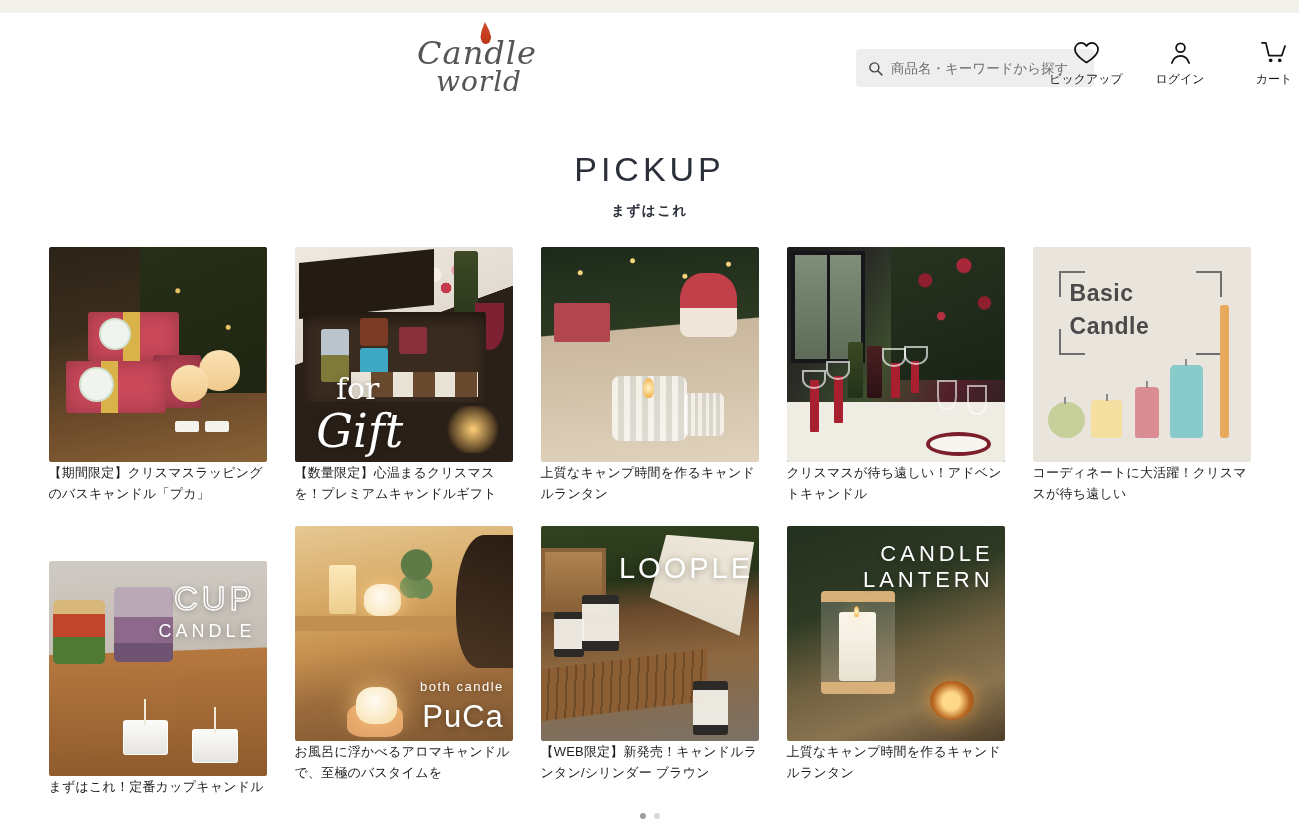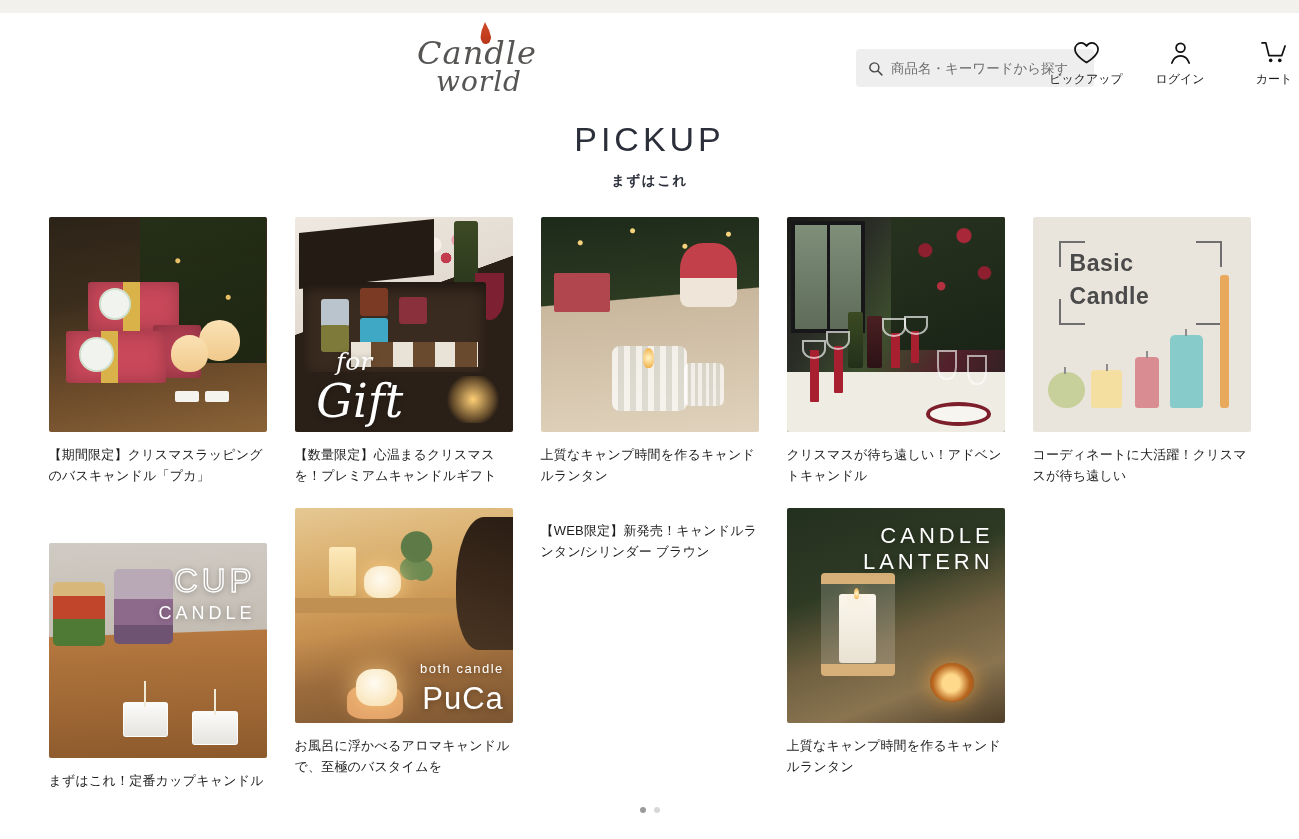--- a/index.html
+++ b/index.html
@@ -62,21 +62,21 @@
   }
   .util-item {
     width: 62px;
     display: flex; flex-direction: column; align-items: center; gap: 5px;
     cursor: pointer;
   }
   .util-icon { height: 27px; display: flex; align-items: center; justify-content: center; }
   .util-label { font-size: 12px; color: #1a1a1a; white-space: nowrap; }
 
   
-  .section-head { text-align: center; margin-top: 11px; }
+  .section-head { text-align: center; margin-top: 41px; }
   .section-title {
     font-size: 34px; letter-spacing: 4px; color: #2b2f3a;
     font-weight: 400; font-family: "Liberation Sans", sans-serif;
   }
   .section-sub {
     margin-top: 13px; font-size: 13.5px; letter-spacing: 1.5px;
     color: #2b2f3a; font-weight: 700;
   }
 
   
@@ -88,21 +88,20 @@
     column-gap: 28px;
     row-gap: 22px;
   }
   .card { width: 218px; cursor: pointer; }
   .thumb {
     width: 218px; height: 215px;
     border-radius: 2px; overflow: hidden; position: relative;
     background: #ddd;
   }
   .caption {
-    margin-top: 12px;
     font-size: 13px; line-height: 1.62; color: #1d1d1d;
     letter-spacing: 0.2px;
   }
   .thumb-ov {
     position: absolute; color: #fff; text-shadow: 0 1px 6px rgba(0,0,0,.35);
   }
 
   
   
   .sc1 { background: linear-gradient(170deg,#2c2318 0%,#3a2d1c 35%,#6b4a2a 70%,#8a6337 100%); }
@@ -144,21 +143,21 @@
     background:linear-gradient(180deg,#3d4a25,#26331a); border-radius:3px 3px 2px 2px;}
   .sc2 .wine { position:absolute; right:4%; top:26%; width:13%; height:22%;
     background:#7d2031; border-radius:0 0 50% 50%;}
   .sc2 .flowers{ position:absolute; right:12%; top:4%; width:34%; height:22%;
     background:radial-gradient(circle at 30% 40%,#f7eee7 0 12%,transparent 13%),
                radial-gradient(circle at 62% 30%,#e8a0ae 0 11%,transparent 12%),
                radial-gradient(circle at 80% 58%,#f3e6e0 0 10%,transparent 11%),
                radial-gradient(circle at 46% 68%,#c23b4e 0 10%,transparent 11%);}
   .sc2 .glow { position:absolute; right:6%; bottom:4%; width:24%; height:22%;
     background:radial-gradient(circle,#ffcf76 0%,rgba(255,190,90,.25) 60%,transparent 75%);}
-  .sc2 .ovFor { right:auto; left:19%; bottom:26%; font-family:"DejaVu Serif",serif; font-style:italic; font-size:25px; }
+  .sc2 .ovFor { right:auto; left:19%; bottom:26%; font-family:"DejaVu Serif",serif; font-size:30px; }
   .sc2 .ovGift{ left:10%; bottom:2%; font-family:"DejaVu Serif",serif; font-style:italic; font-size:46px; }
 
   
   .sc3 { background: linear-gradient(175deg,#1d2a1a 0%,#2c3a22 38%,#c9b79d 38.5%,#e0d2bc 100%); }
   .sc3 .lights{position:absolute;left:0;top:0;width:100%;height:40%;
     background:radial-gradient(circle at 18% 30%,#f6d27c 0 2px,transparent 3px),
                radial-gradient(circle at 42% 16%,#f6d27c 0 2px,transparent 3px),
                radial-gradient(circle at 66% 34%,#f6d27c 0 2px,transparent 3px),
                radial-gradient(circle at 86% 20%,#f6d27c 0 2px,transparent 3px);}
   .sc3 .gift{position:absolute;left:6%;top:26%;width:26%;height:18%;background:#b1464f;border-radius:2px;}
@@ -494,20 +493,29 @@
       <div class="hair"></div>
       <div class="hand"></div>
       <div class="puca2"></div>
       <div class="thumb-ov ovB">both candle</div>
       <div class="thumb-ov ovP">PuCa</div>
     </div>
     <div class="caption">お風呂に浮かべるアロマキャンドルで、至極のバスタイムを</div>
   </div>
 
   <div class="card">
+    <div class="thumb sc8">
+      <div class="chair"></div>
+      <div class="crate"></div>
+      <div class="table"></div>
+      <div class="lant l2"></div>
+      <div class="lant l1"></div>
+      <div class="lant l3"></div>
+      <div class="thumb-ov ovL">LOOPLE</div>
+    </div>
     <div class="caption">【WEB限定】新発売！キャンドルランタン/シリンダー ブラウン</div>
   </div>
 
 
   <div class="card">
     <div class="thumb sc10">
       <div class="lantern"></div>
       <div class="pil"></div>
       <div class="fl"></div>
       <div class="amb"></div>

